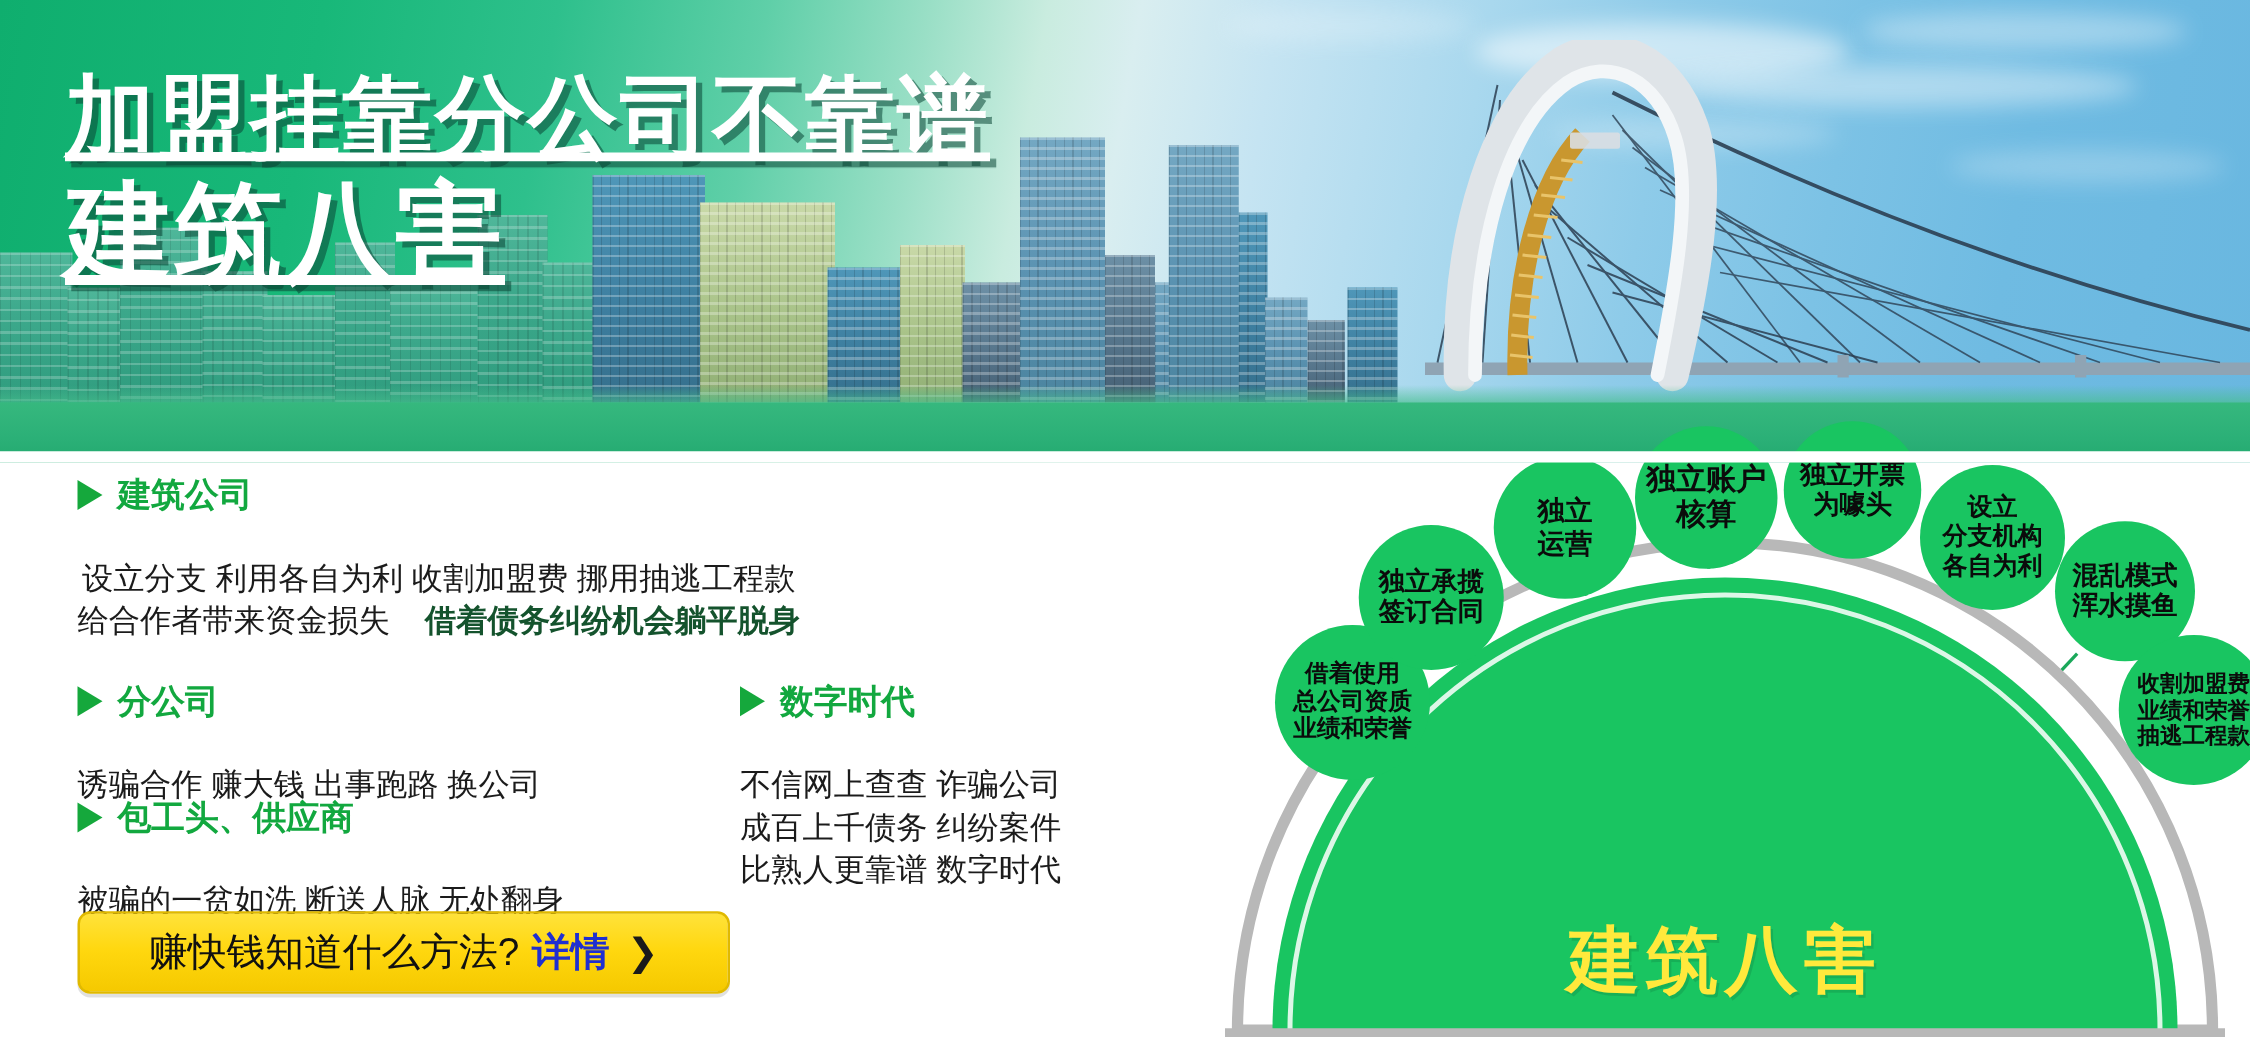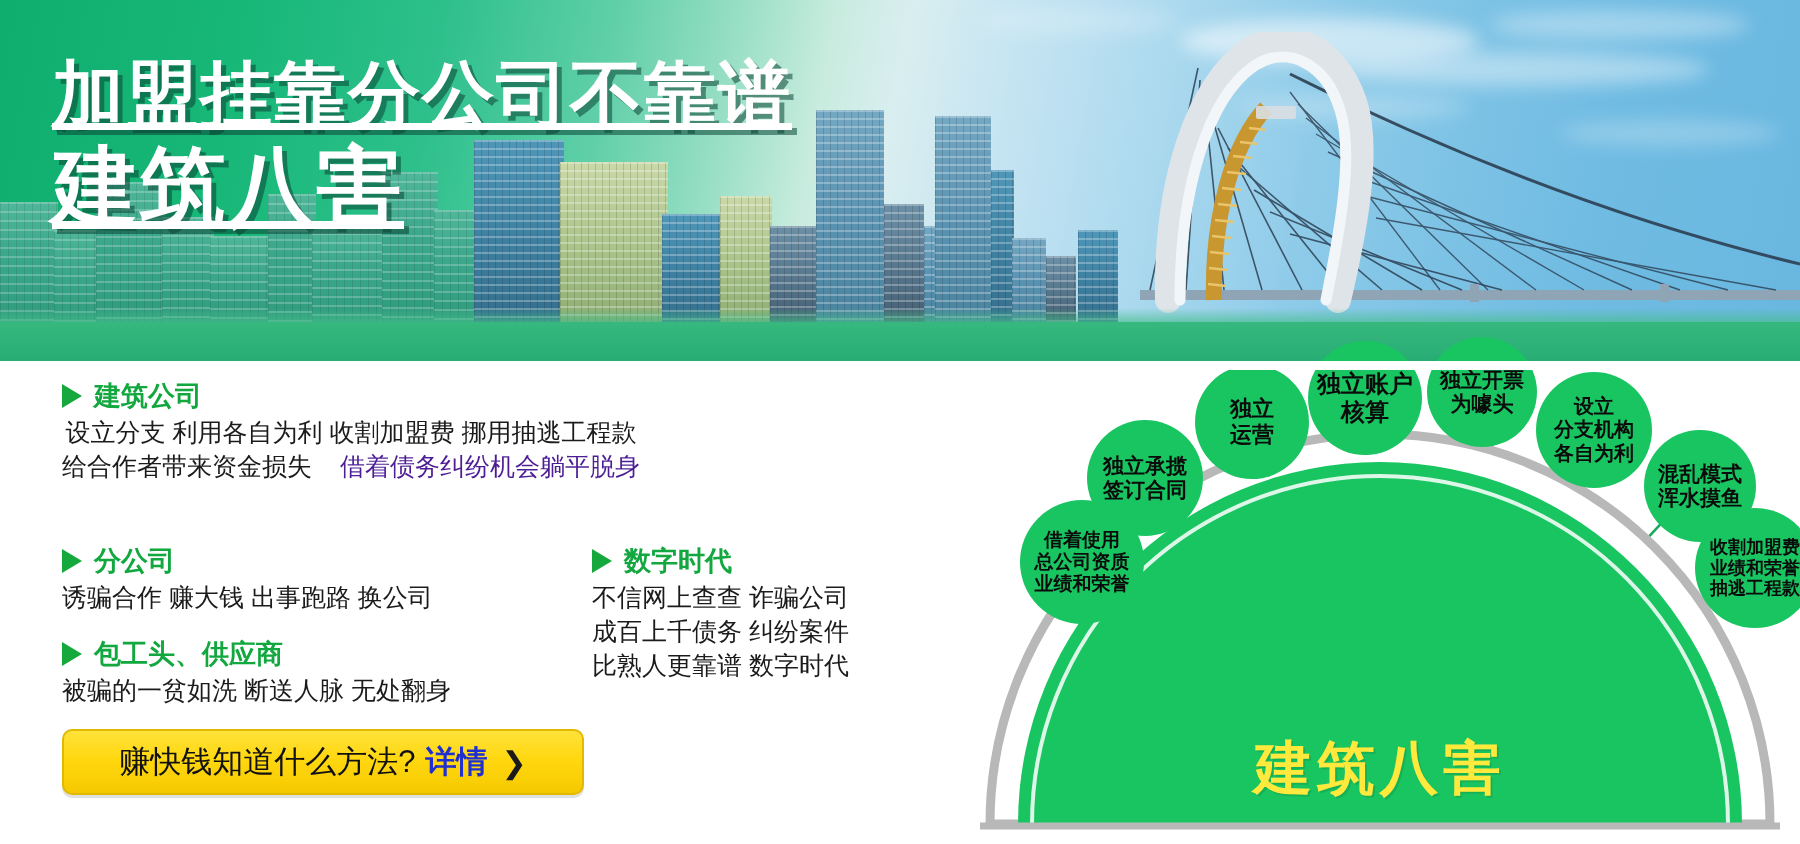--- a/index.html
+++ b/index.html
@@ -110,25 +110,25 @@
   .sec-head {
     display: flex; align-items: center; gap: 12px;
     color: #12a83f; font-size: 27px; font-weight: 700; white-space: nowrap;
   }
   .tri {
     width: 0; height: 0; flex: 0 0 auto;
     border-left: 20px solid #15a83c;
     border-top: 12px solid transparent;
     border-bottom: 12px solid transparent;
   }
-  .sec-body { margin-top: 1px; }
+  .sec-body { margin-top: 32px; }
   .bline {
     color: #1b1b1b; font-size: 25px; line-height: 1.36; white-space: nowrap;
   }
-  .bline .hl-green { color: #4c1d95; }
+  .bline .hl-green { color: #14532d; font-weight: bold; }
 
   .s1 { left: 62px; top: 0px; }
   .s2 { left: 62px; top: 165px; }
   .s3 { left: 62px; top: 258px; }
   .s4 { left: 592px; top: 165px; }
 
   
   .cta {
     position: absolute; left: 62px; top: 351px;
     width: 522px; height: 66px; border-radius: 10px;
@@ -419,21 +419,21 @@
             <div>为噱头</div>
           </div>
         </div>
         <div class="bub" style="left: 694px; top: 100px; width: 116px; height: 116px; font-size: 20px; background: rgb(25, 197, 97); text-align: center;">
           <div>
             <div>设立</div>
             <div>分支机构</div>
             <div>各自为利</div>
           </div>
         </div>
-        <div class="bub" style="left: 800px; top: 156px; width: 112px; height: 112px; font-size: 21px; background: rgb(25, 197, 97);">
+        <div class="bub" style="left: 800px; top: 143px; width: 112px; height: 112px; font-size: 21px; background: rgb(25, 197, 97);">
           <div>
             <div>混乱模式</div>
             <div>浑水摸鱼</div>
           </div>
         </div>
         <div class="bub" style="left: 855px; top: 238px; width: 120px; height: 120px; font-size: 18px; background: rgb(25, 197, 97);">
           <div>
             <div>收割加盟费</div>
             <div>业绩和荣誉</div>
             <div>抽逃工程款</div>

